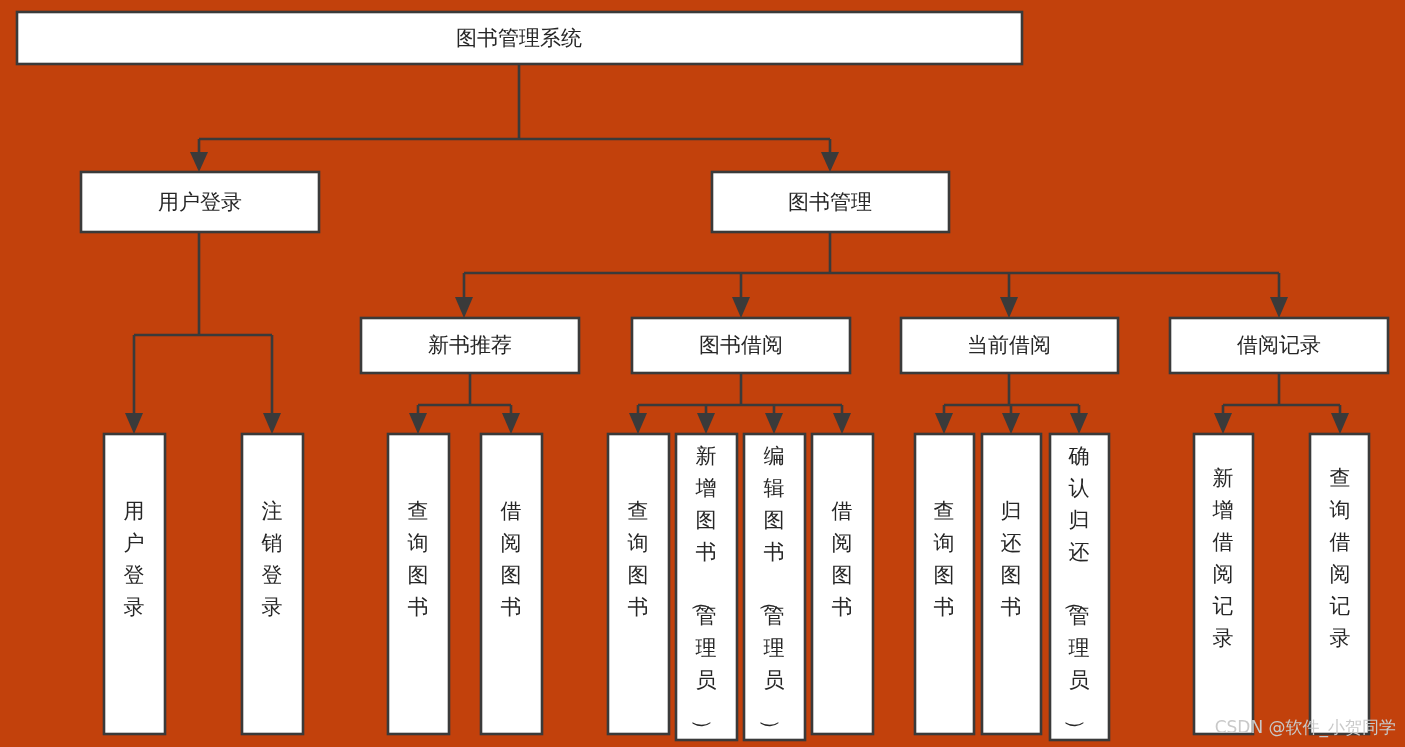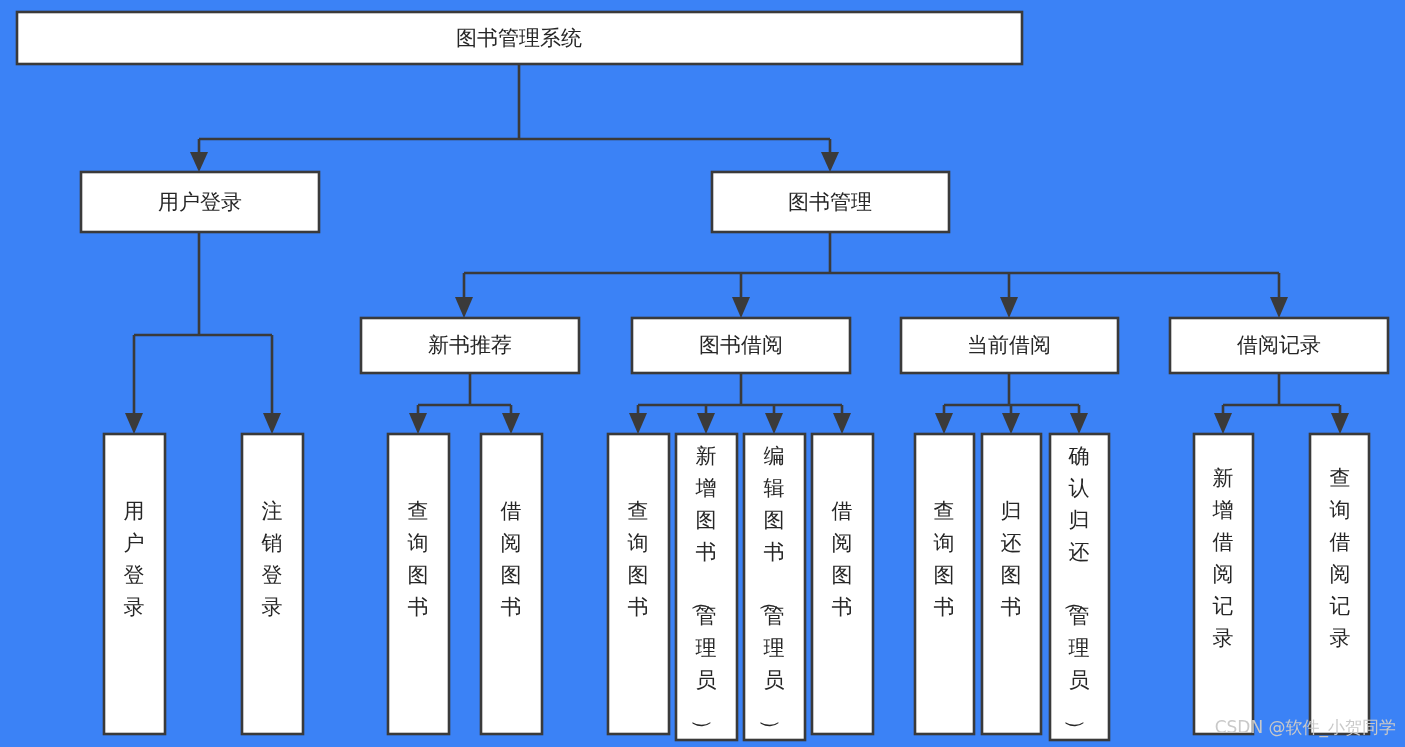--- a/index.html
+++ b/index.html
@@ -8,21 +8,21 @@
     padding: 0;
     background: #ffffff;
   }
   body {
     font-family: "DejaVu Sans", "Liberation Sans", sans-serif;
   }
   #diagram-root {
     position: relative;
     width: 1405px;
     height: 747px;
-    background: #3b82f6;
+    background: #c2410c;
     overflow: hidden;
   }
   svg.diagram-canvas {
     position: absolute;
     left: 0;
     top: 0;
     width: 1405px;
     height: 747px;
     display: block;
   }

